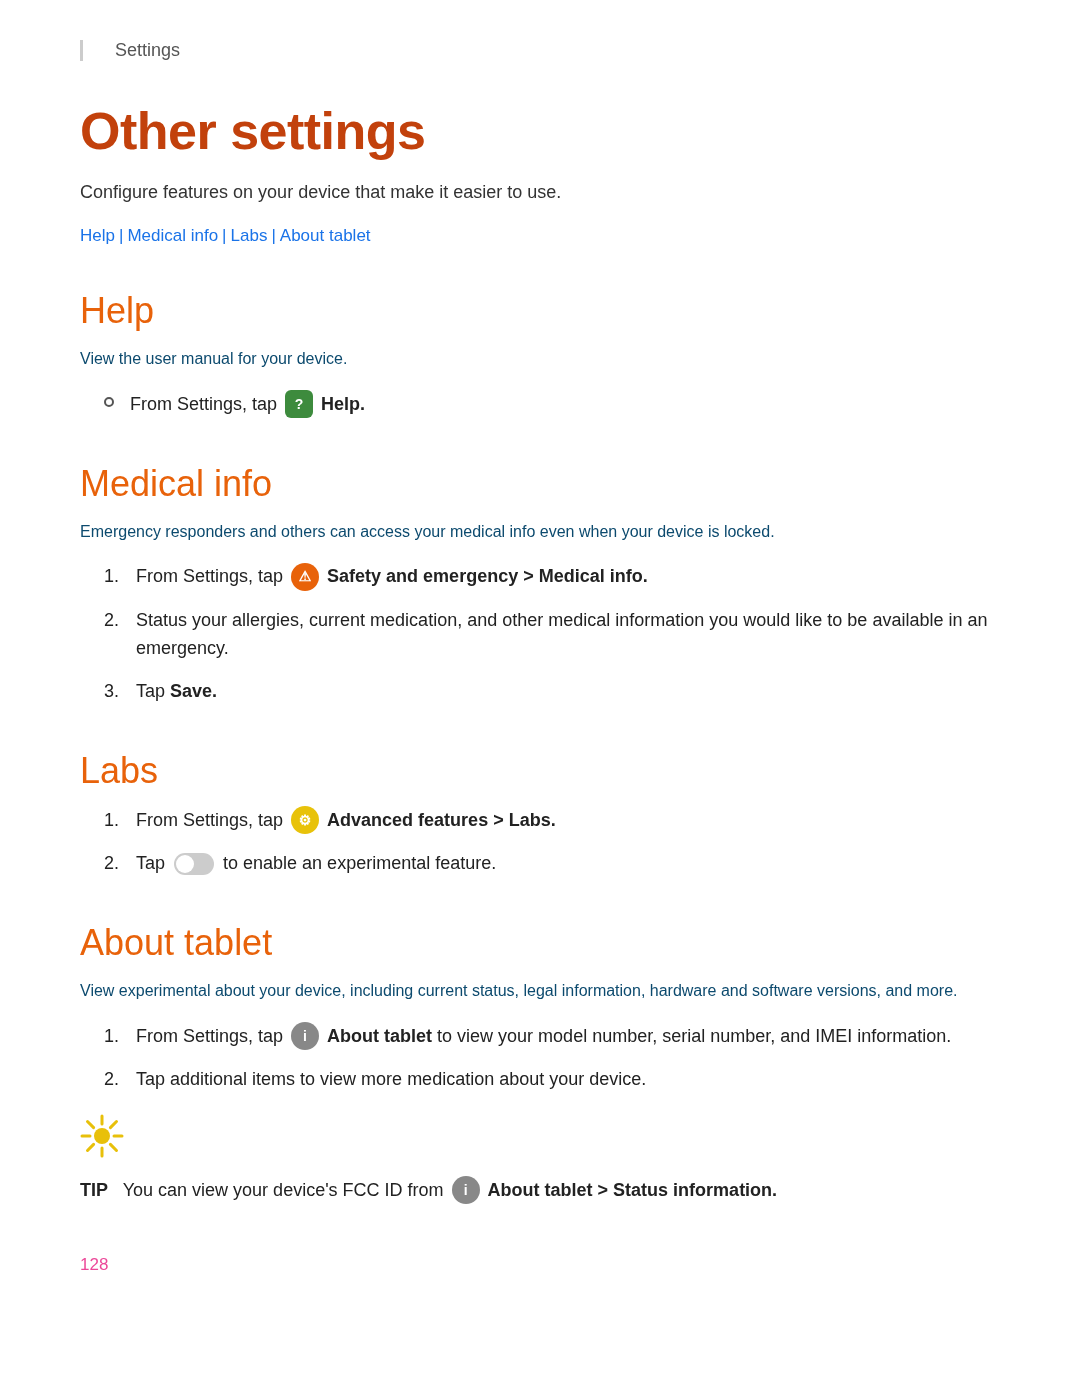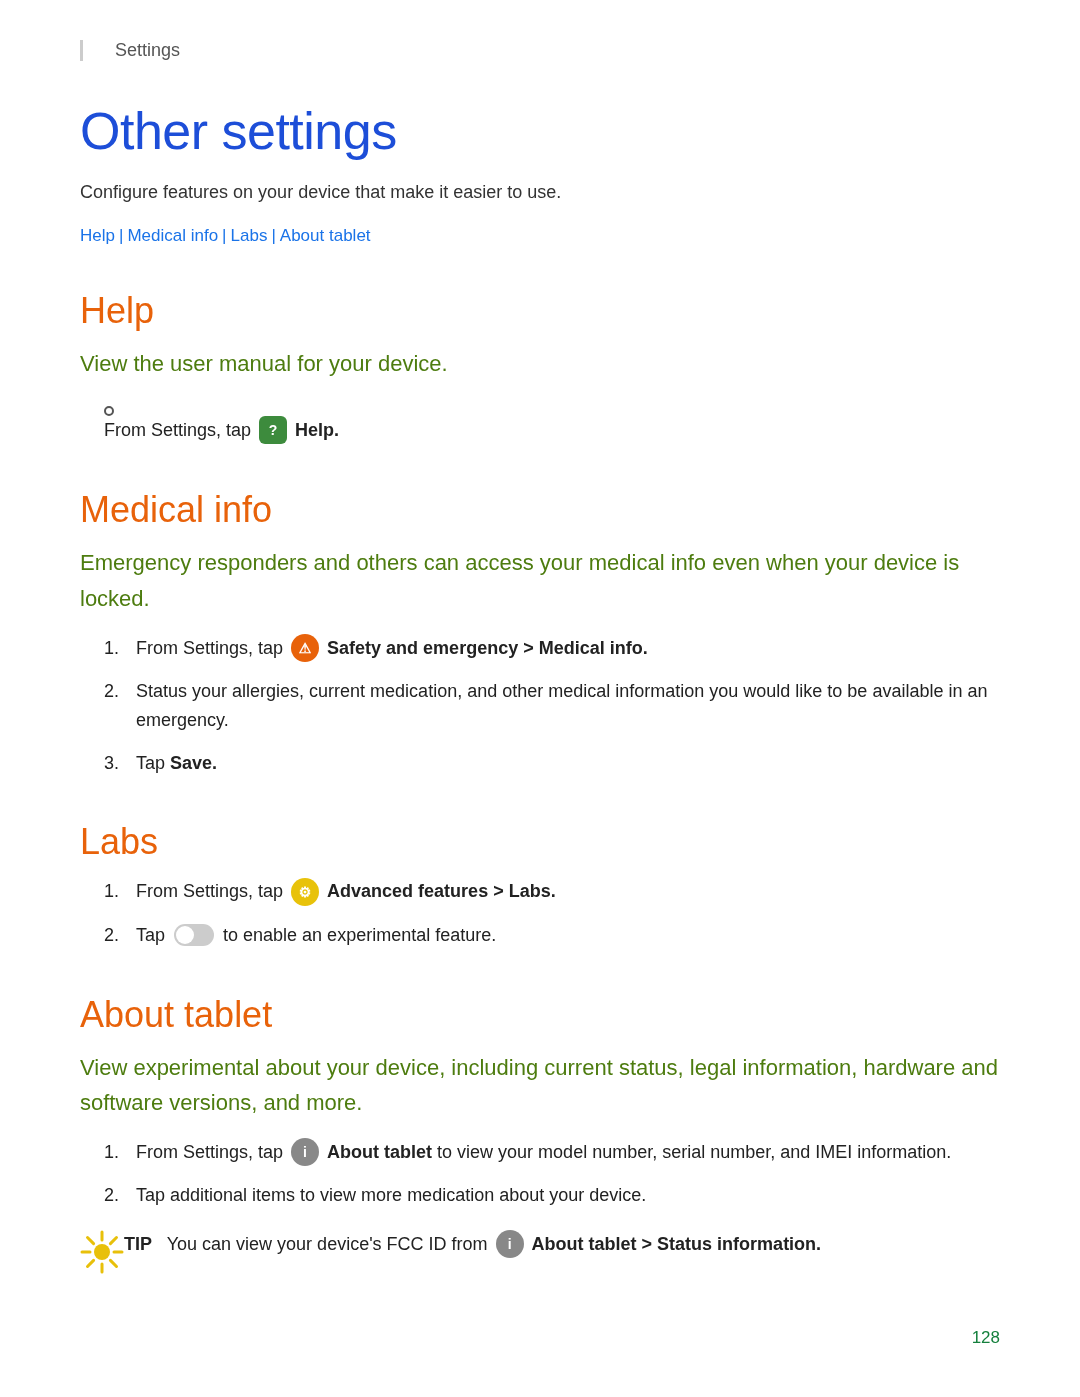--- a/index.html
+++ b/index.html
@@ -31,22 +31,22 @@
       margin-bottom: 40px;
     }
 
     .breadcrumb-label {
       font-size: 18px;
       color: #555555;
     }
 
     .page-title {
       font-size: 52px;
-      font-weight: 400;
-      color: #1d4ed8;
+      font-weight: 700;
+      color: #c2410c;
       margin-bottom: 18px;
       letter-spacing: -0.5px;
     }
 
     .page-subtitle {
       font-size: 18px;
       color: #333333;
       margin-bottom: 20px;
       line-height: 1.5;
     }
@@ -75,32 +75,31 @@
     }
 
     .section-title {
       font-size: 36px;
       font-weight: 400;
       color: #e8620a;
       margin-bottom: 14px;
     }
 
     .section-desc {
-      font-size: 22px;
-      color: #4d7c0f;
+      font-size: 16px;
+      color: #0c4a6e;
       line-height: 1.6;
       margin-bottom: 18px;
     }
 
     .bullet-item {
       display: flex;
       align-items: flex-start;
       margin-bottom: 10px;
       padding-left: 24px;
-      flex-direction: column;
     }
 
     .bullet-circle {
       width: 10px;
       height: 10px;
       border: 2px solid #555;
       border-radius: 50%;
       margin-top: 7px;
       margin-right: 16px;
       flex-shrink: 0;
@@ -192,38 +191,40 @@
       width: 18px;
       height: 18px;
       background: white;
       border-radius: 50%;
       margin-left: 2px;
     }
 
     .tip-box {
       display: flex;
       align-items: flex-start;
+      gap: 14px;
       padding: 0 0 0 0;
       margin-top: 20px;
+      flex-direction: column;
     }
 
     .tip-text {
       font-size: 18px;
       color: #222222;
       line-height: 1.6;
     }
 
     .tip-label {
       font-weight: 700;
     }
 
     .page-number {
-      text-align: right;
+      text-align: left;
       font-size: 17px;
-      color: #15803d;
+      color: #ec4899;
       margin-top: 50px;
       padding-bottom: 20px;
     }
 
     .sun-icon svg {
       width: 44px;
       height: 44px;
     }
   </style>
 </head>

